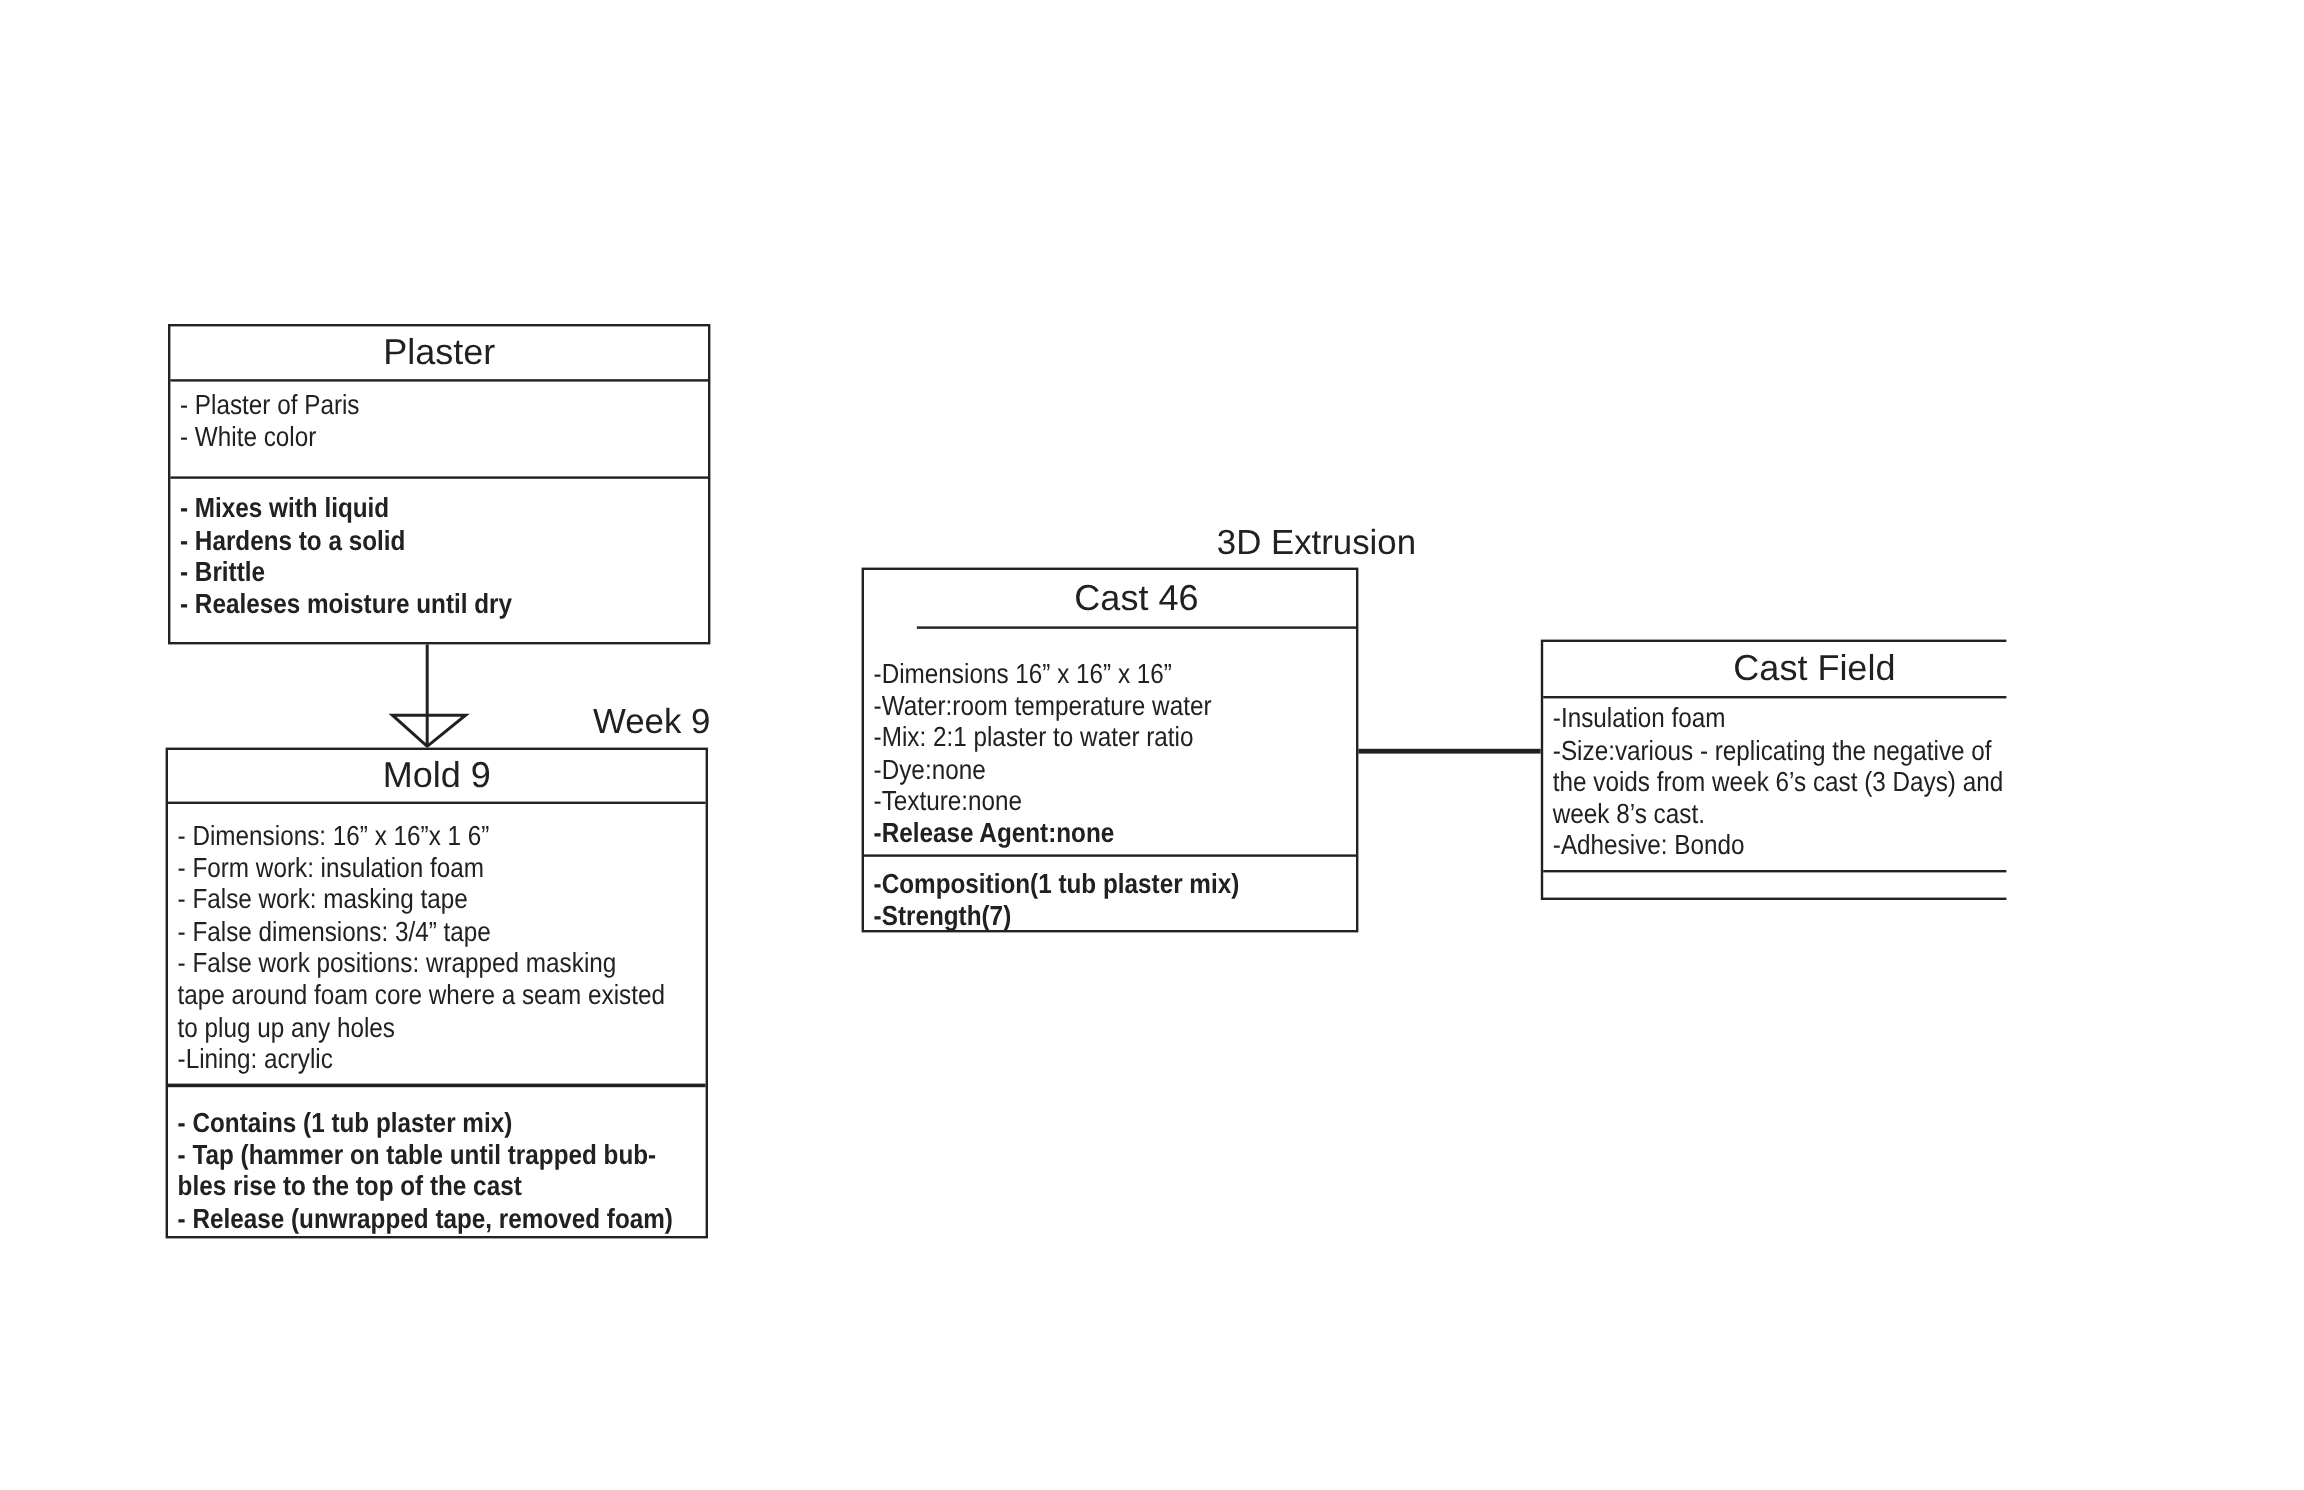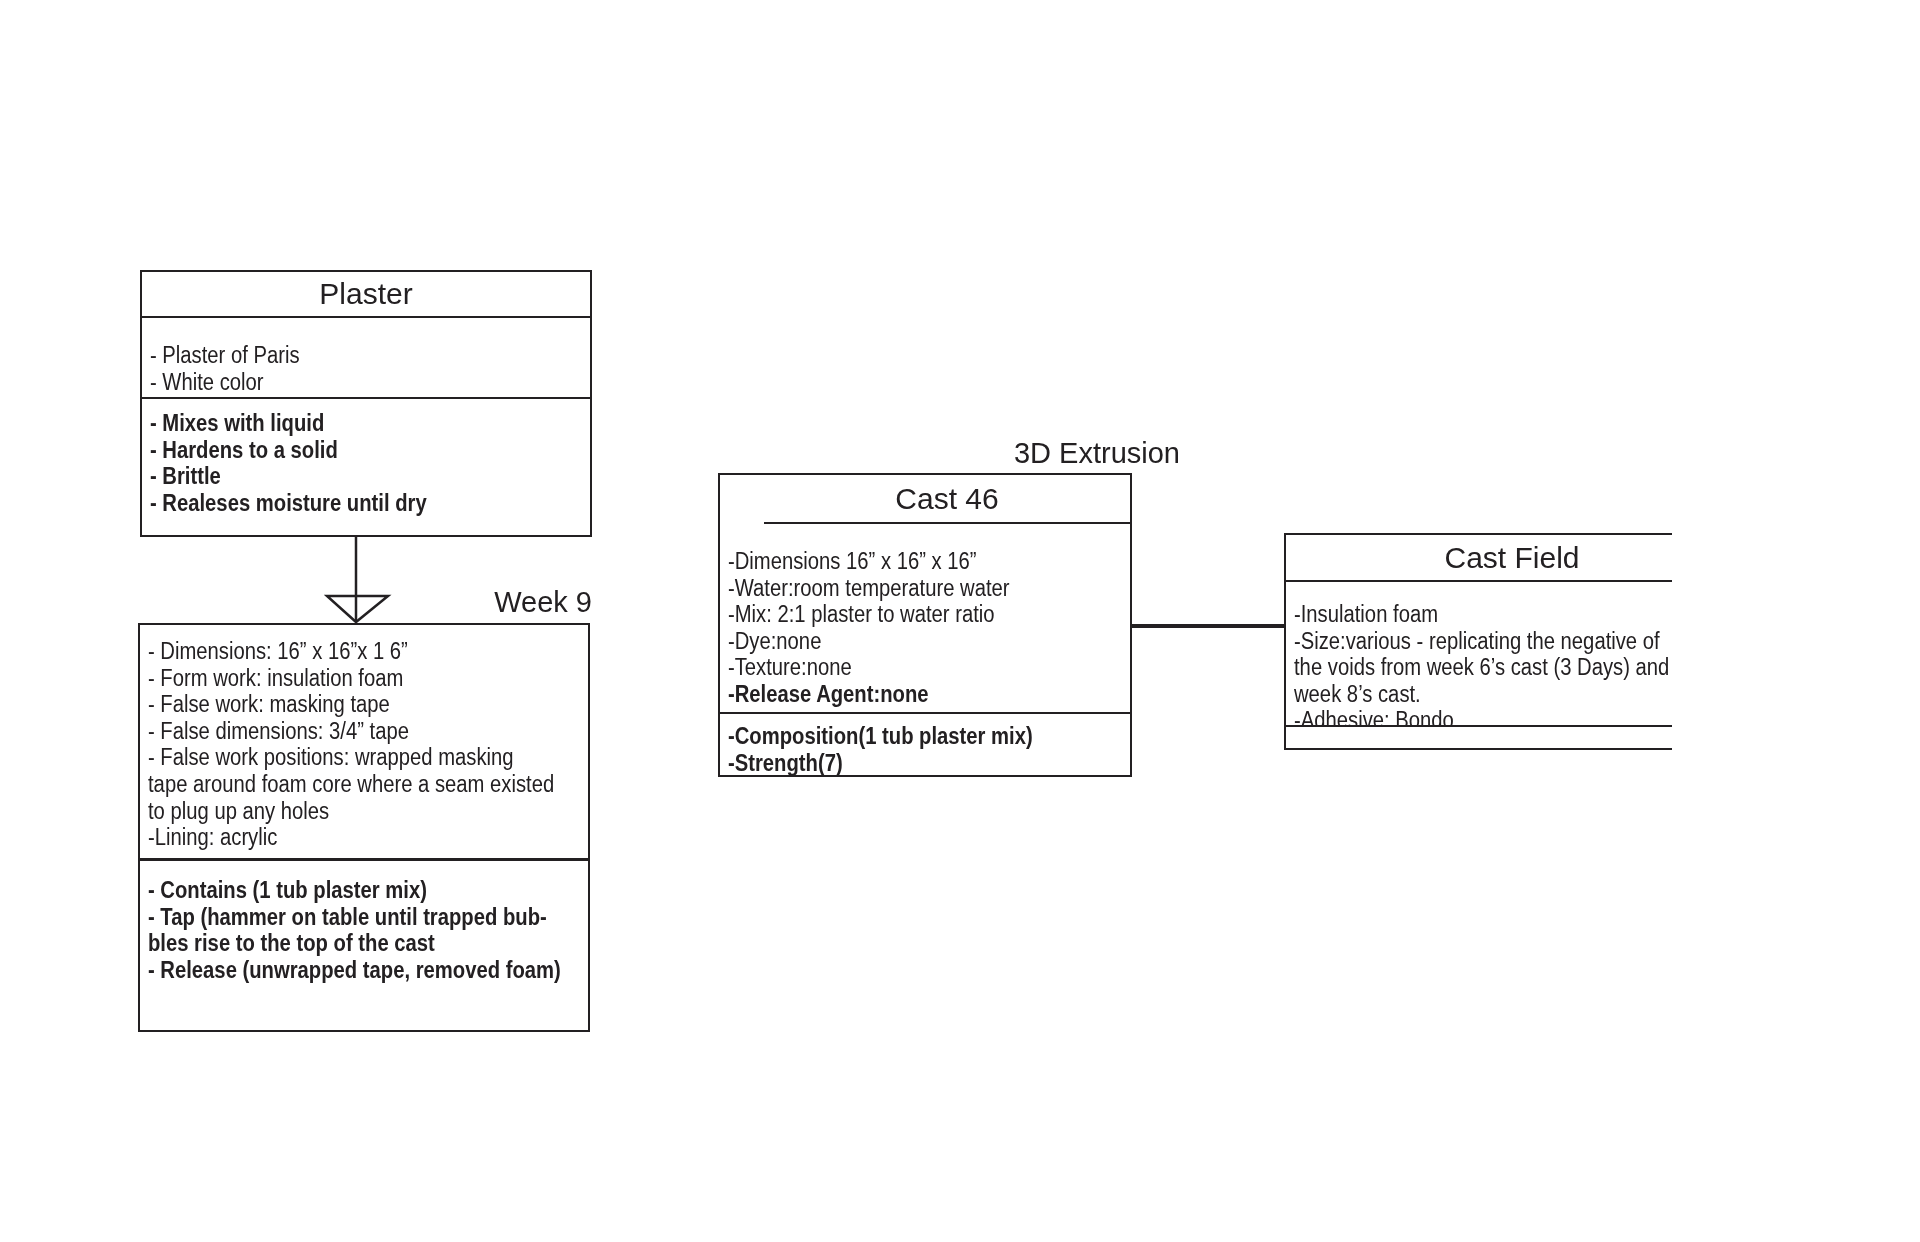--- a/index.html
+++ b/index.html
@@ -41,38 +41,38 @@
   .line {
     white-space: nowrap;
     transform: scaleX(0.88);
     transform-origin: 0 50%;
   }
   .line.bold { font-weight: 700; }
 
   
   .box-plaster { left: 140px; top: 270px; width: 452px; height: 267px; }
   .box-plaster .uml-title { height: 46px; }
-  .box-plaster .s1 { height: 79px; padding-top: 24px; }
+  .box-plaster .s1 { height: 79px; padding-top: 6px; }
 
   
   .box-mold9 { left: 138px; top: 623px; width: 452px; height: 409px; }
   .box-mold9 .uml-title { height: 45px; }
   .box-mold9 .s1 { height: 233px; padding-top: 13px; }
   .box-mold9 .s2 { border-top-width: 3px; padding-top: 16px; }
 
   
   .box-cast46 { left: 718px; top: 473px; width: 414px; height: 304px; }
   .box-cast46 .uml-title { height: 49px; margin-left: 44px; }
   .box-cast46 .s1 { height: 188px; padding-top: 24px; }
   .box-cast46 .s2 { padding-top: 9px; }
 
   
   .box-castfield { left: 1284px; top: 533px; width: 416px; height: 217px; }
   .box-castfield .uml-title { height: 47px; padding-left: 40px; }
-  .box-castfield .s1 { height: 143px; padding-top: 19px; }
+  .box-castfield .s1 { height: 143px; padding-top: 3px; }
 
   .float-label {
     position: absolute;
     font-size: 29px;
     line-height: 30px;
     text-align: right;
     white-space: nowrap;
   }
   .label-week9 { left: 470px; top: 587px; width: 122px; }
   .label-extrusion { left: 960px; top: 438px; width: 220px; }
@@ -109,20 +109,21 @@
   </div>
 
   <svg class="overlay" width="1920" height="1242" viewBox="0 0 1920 1242">
     <line x1="356" y1="537" x2="356" y2="622" stroke="#232022" stroke-width="2.5"></line>
     <polygon points="327,596 388,596 356,622" fill="none" stroke="#232022" stroke-width="2.5"></polygon>
   </svg>
 
   <div class="float-label label-week9">Week 9</div>
 
   <div class="uml-box box-mold9">
+    <div class="uml-title">Mold 9</div>
     <div class="uml-section s1">
         <div class="line">- Dimensions: 16” x 16”x 1 6”</div>
         <div class="line">- Form work: insulation foam</div>
         <div class="line">- False work: masking tape</div>
         <div class="line">- False dimensions: 3/4” tape</div>
         <div class="line">- False work positions: wrapped masking</div>
         <div class="line">tape around foam core where a seam existed</div>
         <div class="line">to plug up any holes</div>
         <div class="line">-Lining: acrylic</div>
       </div>

